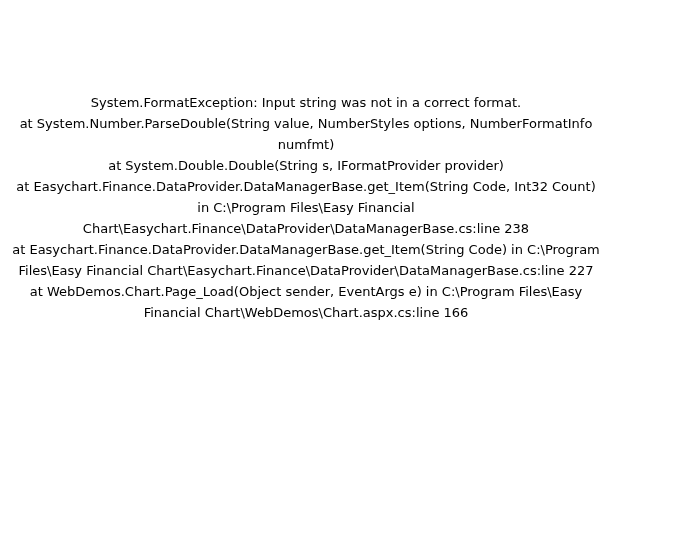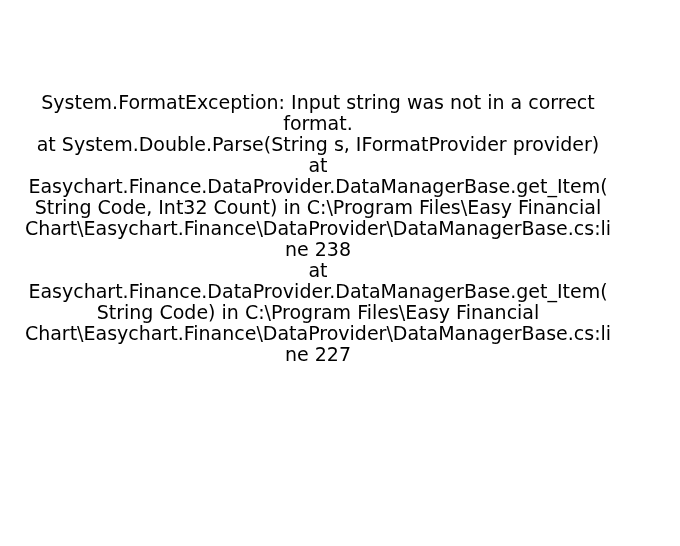--- a/index.html
+++ b/index.html
@@ -15,39 +15,41 @@
     overflow: hidden;
   }
   .page {
     width: 680px;
     height: 546px;
     position: relative;
     box-sizing: border-box;
   }
   .stack-trace {
     position: absolute;
-    left: 16px;
+    left: 4px;
     top: 92px;
     width: 604px;
     text-align: center;
-    font-size: 19px;
+    font-size: 13px;
     line-height: 21px;
     color: #000000;
     padding: 0 8px;
     box-sizing: border-box;
   }
   .stack-line {
     display: block;
     white-space: normal;
     word-break: break-word;
   }
 </style>
 </head>
 <body>
 
 <div class="page">
   <div class="stack-trace">
     <span class="stack-line">System.FormatException: Input string was not in a correct format.</span>
-    <span class="stack-line">at System.Double.Parse(String s, IFormatProvider provider)</span>
+    <span class="stack-line">at System.Number.ParseDouble(String value, NumberStyles options, NumberFormatInfo numfmt)</span>
+    <span class="stack-line">at System.Double.Double(String s, IFormatProvider provider)</span>
     <span class="stack-line">at Easychart.Finance.DataProvider.DataManagerBase.get_Item(String Code, Int32 Count) in C:\Program Files\Easy Financial Chart\Easychart.Finance\DataProvider\DataManagerBase.cs:line 238</span>
     <span class="stack-line">at Easychart.Finance.DataProvider.DataManagerBase.get_Item(String Code) in C:\Program Files\Easy Financial Chart\Easychart.Finance\DataProvider\DataManagerBase.cs:line 227</span>
+    <span class="stack-line">at WebDemos.Chart.Page_Load(Object sender, EventArgs e) in C:\Program Files\Easy Financial Chart\WebDemos\Chart.aspx.cs:line 166</span>
   </div>
 </div>
 
 </body></html>

